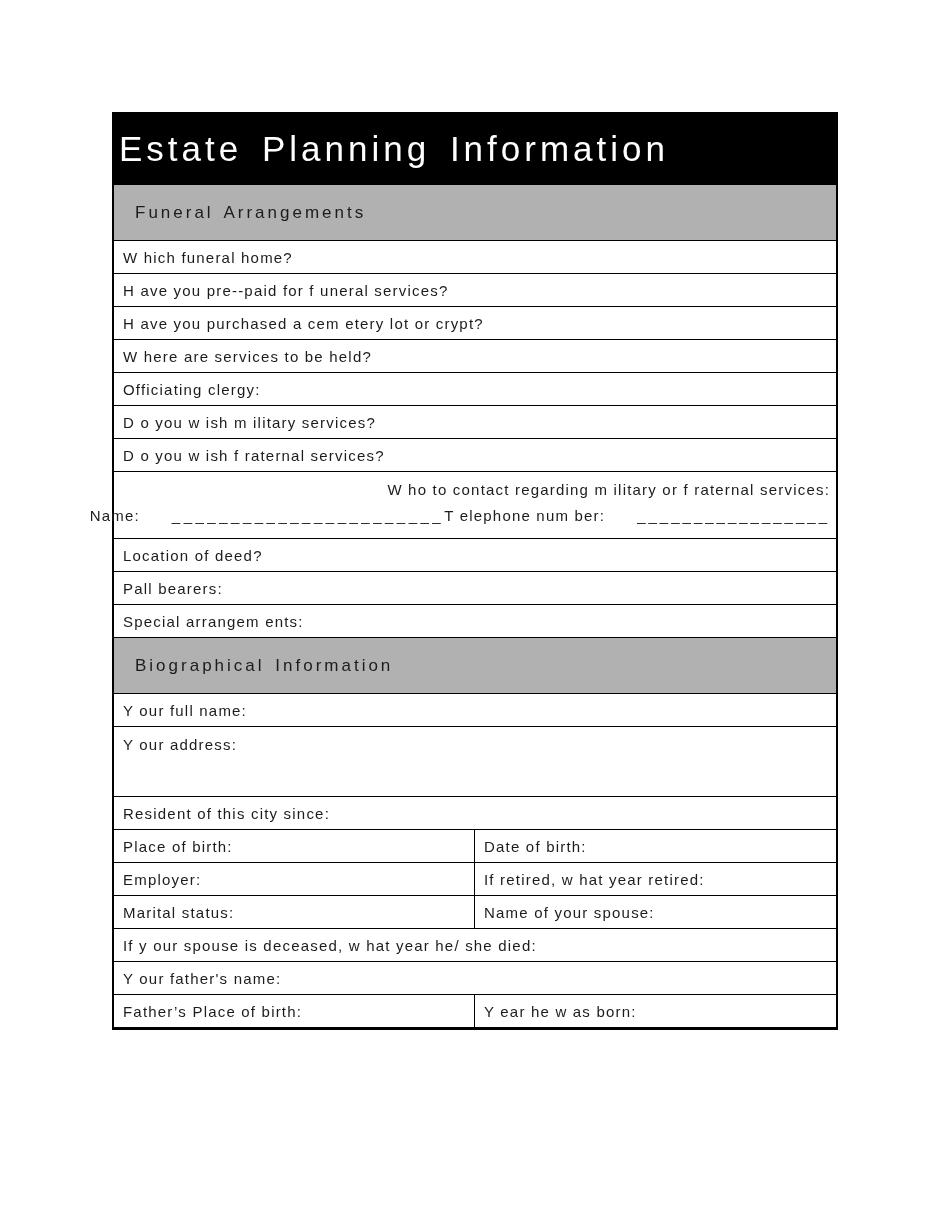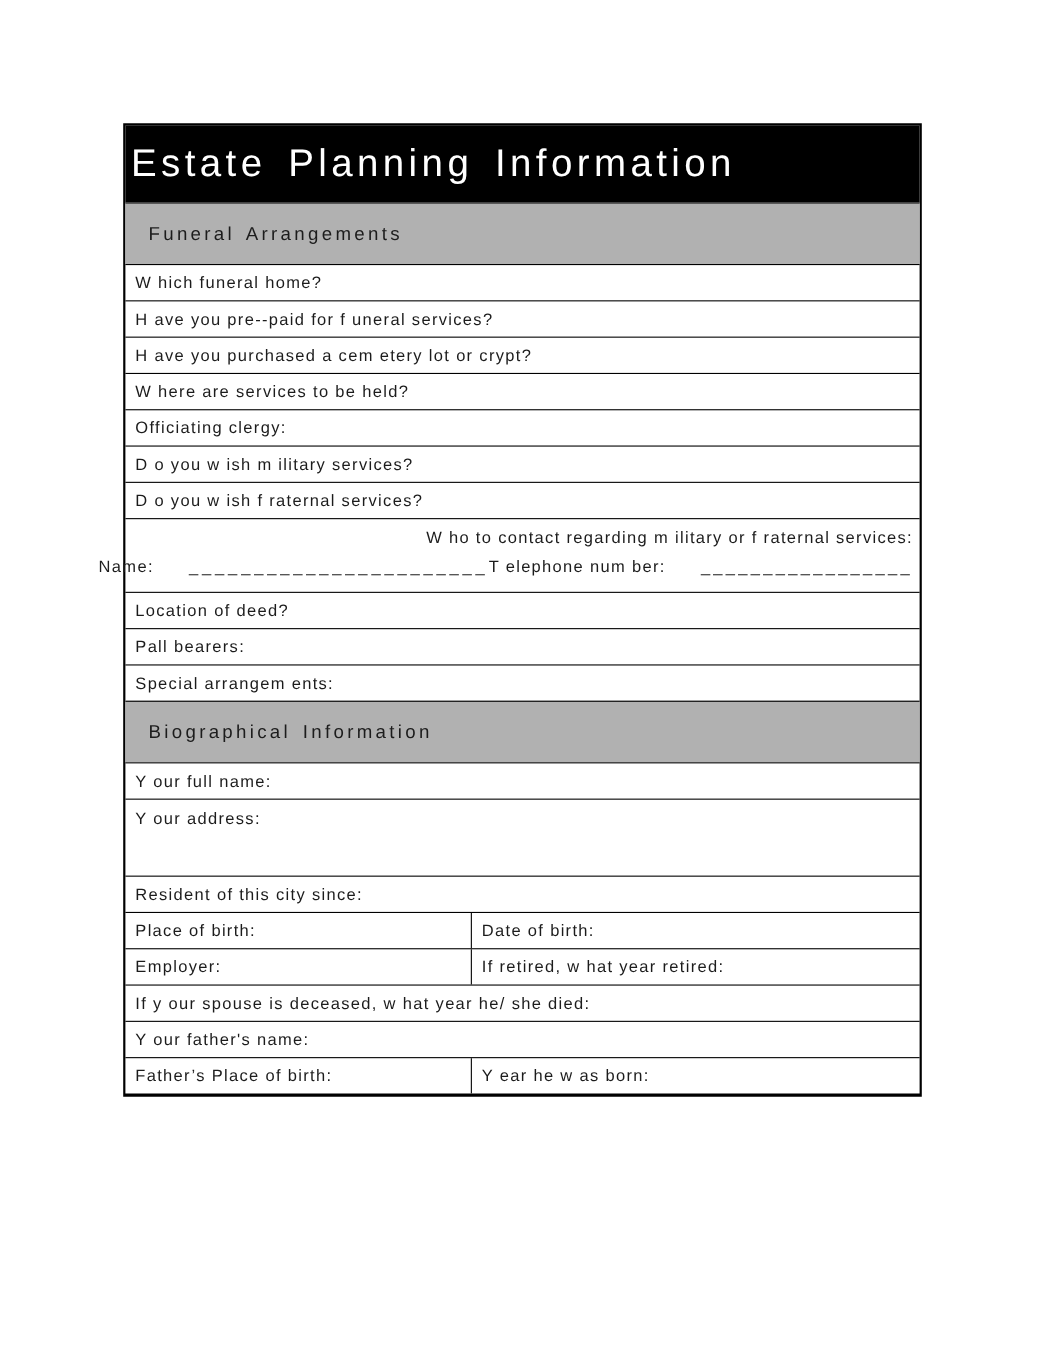--- a/index.html
+++ b/index.html
@@ -69,21 +69,21 @@
   }
   .cell {
     box-sizing: border-box;
     display: flex;
     align-items: center;
     padding-left: 9px;
     height: 100%;
     white-space: nowrap;
   }
   .cell.cl {
-    width: 315px;
+    width: 361px;
     border-right: 1.5px solid var(--border, #000);
   }
   .cell.cr {
     flex: 1;
   }
   .row.contact {
     height: 67px;
     flex-direction: column;
     align-items: flex-end;
     justify-content: flex-start;
@@ -154,20 +154,24 @@
     <div class="cell cl">Place of birth:</div>
     <div class="cell cr">Date of birth:</div>
   </div>
 
 
   <div class="row cols">
     <div class="cell cl">Employer:</div>
     <div class="cell cr">If retired, w hat year retired:</div>
   </div>
 
+  <div class="row cols">
+    <div class="cell cl">Marital status:</div>
+    <div class="cell cr">Name of your spouse:</div>
+  </div>
 
   <div class="row">If y our spouse is deceased, w hat year he/ she died:</div>
   <div class="row">Y our father's name:</div>
 
   <div class="row cols">
     <div class="cell cl">Father’s Place of birth:</div>
     <div class="cell cr">Y ear he w as born:</div>
   </div>
 
 </div>

